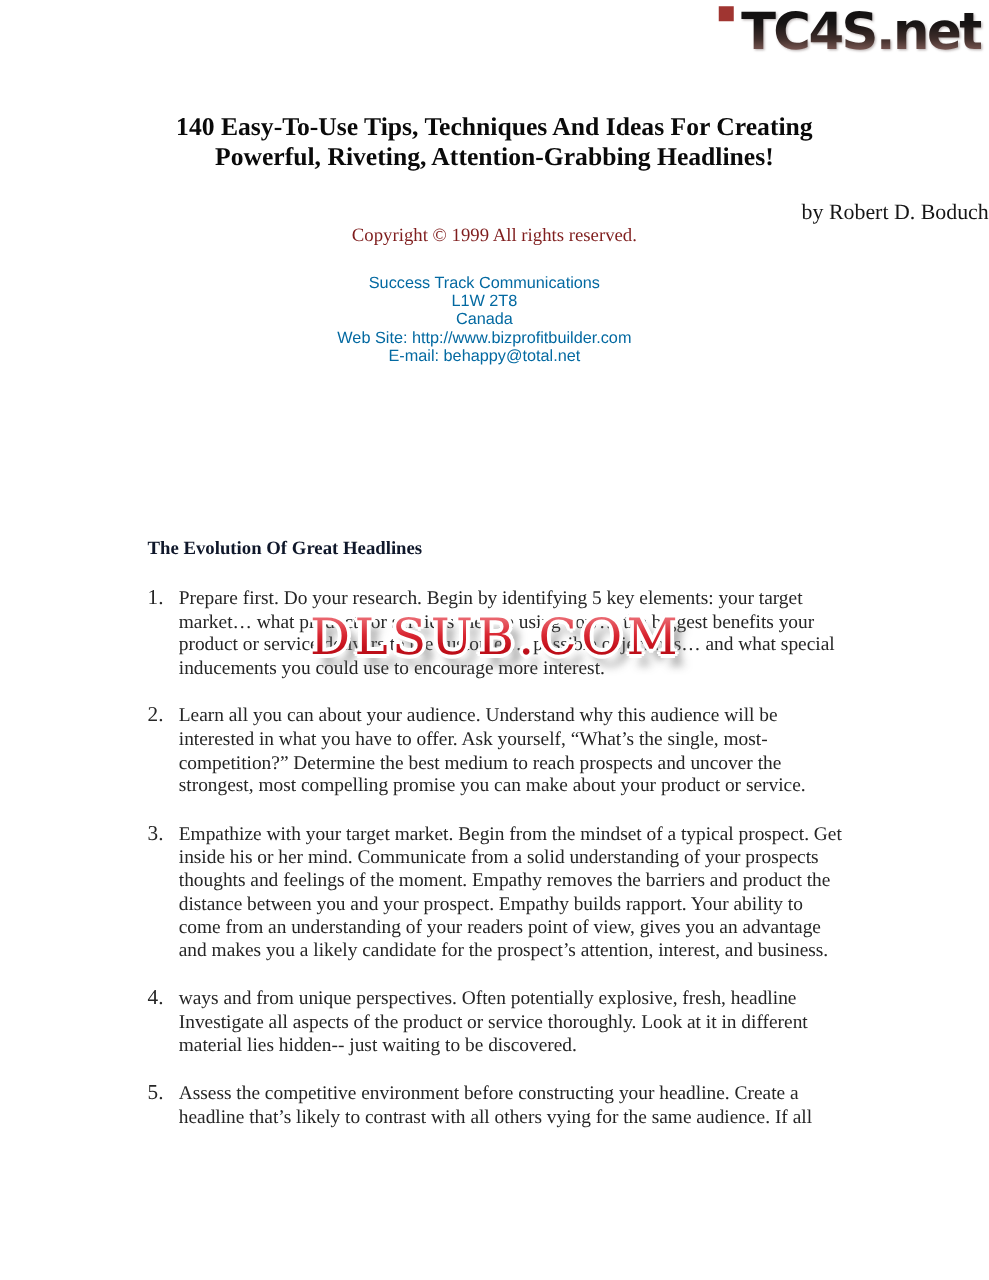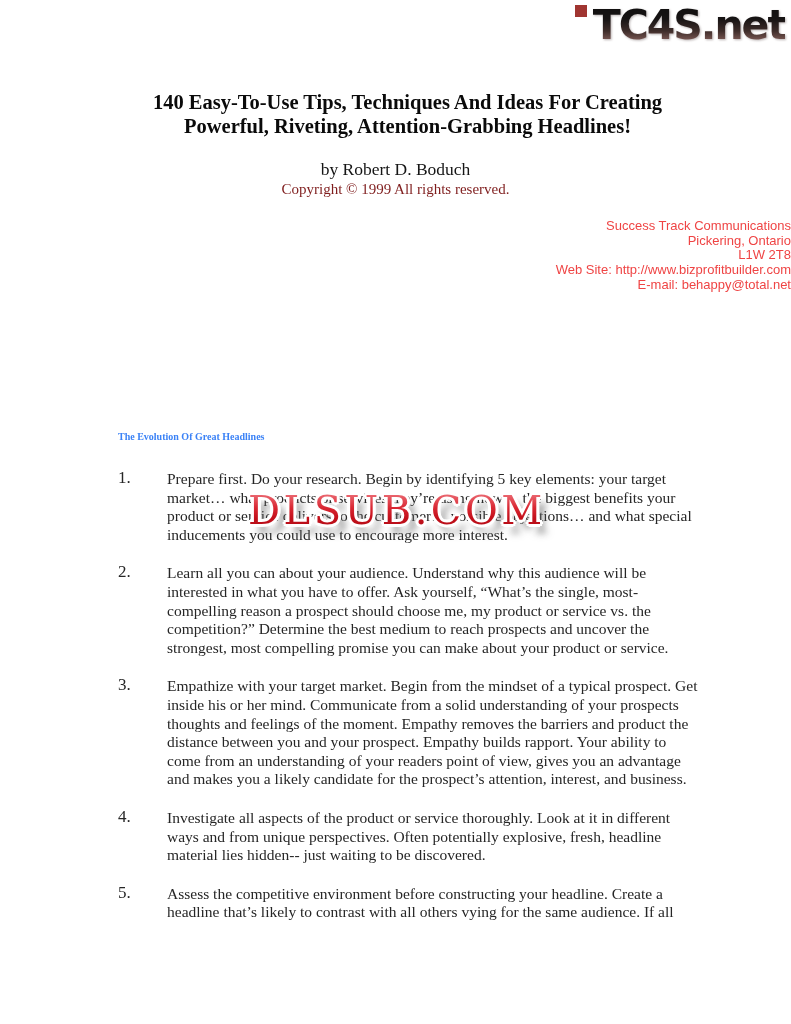--- a/index.html
+++ b/index.html
@@ -24,35 +24,35 @@
       background:linear-gradient(180deg,#0e0e0e 0%,#171414 38%,#3e2d2a 62%,#7d5a55 82%,#a8857f 96%);
       -webkit-background-clip:text; background-clip:text; color:transparent;
     }
   }
 
   
   .title {
     position:absolute; top:91px; left:0; right:0; text-align:center;
     font-weight:bold; font-size:20.5px; line-height:23.5px; color:#0a0a0a;
   }
-  .byline { position:absolute; top:159px; left:0; right:0; text-align:center; font-size:17.5px; color:#161616; }
+  .byline { position:absolute; top:159px; left:0; right:0; text-align:right; font-size:17.5px; color:#161616; }
   .copyright { position:absolute; top:181px; left:0; right:0; text-align:center; font-size:15px; color:#7f1d1d; }
 
   
   .address {
-    position:absolute; top:219px; left:0; right:0; text-align:right;
-    font-family:"Liberation Sans", sans-serif; font-size:13px; line-height:14.7px; color:#ef4444;
+    position:absolute; top:219px; left:0; right:16px; text-align:center;
+    font-family:"Liberation Sans", sans-serif; font-size:13px; line-height:14.7px; color:#0369a1;
   }
 
   
-  .heading { position:absolute; left:118px; top:431px; font-weight:bold; font-size:10px; color:#3b82f6; }
+  .heading { position:absolute; left:118px; top:431px; font-weight:bold; font-size:15px; color:#0f172a; }
   .items { position:absolute; left:118px; top:470px; width:572px; }
   .item { position:relative; padding-left:25px; margin-bottom:20px; font-size:15.5px; line-height:18.6px; color:#262626; }
   .item-number { position:absolute; left:0; top:-1px; font-size:17px; color:#262626; }
-  .tline { display:block; white-space:pre;margin-left:24px; }
+  .tline { display:block; white-space:pre; }
 
   
   .watermark { position:absolute; left:248px; top:484px; width:312px; height:54px; z-index:5; }
   .wm-layer {
     position:absolute; left:0; top:0; white-space:pre;
     font-family:"DejaVu Serif", serif; font-weight:normal;
     font-size:40px; line-height:52px; letter-spacing:3.5px;
   }
   .wm-outline {
     color:#ffffff;
@@ -101,22 +101,22 @@
 
   <div class="title">
       <span class="tline">140 Easy-To-Use Tips, Techniques And Ideas For Creating</span>
       <span class="tline">Powerful, Riveting, Attention-Grabbing Headlines!</span>
     </div>
   <div class="byline">by Robert D. Boduch</div>
   <div class="copyright">Copyright © 1999 All rights reserved.</div>
 
   <div class="address">
       <span class="tline">Success Track Communications</span>
-      <span class="tline">Pickering, Ontario</span>
       <span class="tline">L1W 2T8</span>
+      <span class="tline">Canada</span>
       <span class="tline">Web Site: http://www.bizprofitbuilder.com</span>
       <span class="tline">E-mail: behappy@total.net</span>
     </div>
 
   <div class="heading">The Evolution Of Great Headlines</div>
 
   <div class="items">
     <div class="item">
       <span class="item-number">1.</span>
       <div class="item-text">
@@ -124,41 +124,40 @@
           <span class="tline">market… what products or services they’re using now… the biggest benefits your</span>
           <span class="tline">product or service delivers to the customer… possible objections… and what special</span>
           <span class="tline">inducements you could use to encourage more interest.</span>
         </div>
     </div>
     <div class="item">
       <span class="item-number">2.</span>
       <div class="item-text">
           <span class="tline">Learn all you can about your audience. Understand why this audience will be</span>
           <span class="tline">interested in what you have to offer. Ask yourself, “What’s the single, most-</span>
-          <span class="tline">compelling reason a prospect should choose me, my product or service vs. the</span>
           <span class="tline">competition?” Determine the best medium to reach prospects and uncover the</span>
           <span class="tline">strongest, most compelling promise you can make about your product or service.</span>
         </div>
     </div>
     <div class="item">
       <span class="item-number">3.</span>
       <div class="item-text">
           <span class="tline">Empathize with your target market. Begin from the mindset of a typical prospect. Get</span>
           <span class="tline">inside his or her mind. Communicate from a solid understanding of your prospects</span>
           <span class="tline">thoughts and feelings of the moment. Empathy removes the barriers and product the</span>
           <span class="tline">distance between you and your prospect. Empathy builds rapport. Your ability to</span>
           <span class="tline">come from an understanding of your readers point of view, gives you an advantage</span>
           <span class="tline">and makes you a likely candidate for the prospect’s attention, interest, and business.</span>
         </div>
     </div>
     <div class="item">
       <span class="item-number">4.</span>
       <div class="item-text">
+          <span class="tline">ways and from unique perspectives. Often potentially explosive, fresh, headline</span>
           <span class="tline">Investigate all aspects of the product or service thoroughly. Look at it in different</span>
-          <span class="tline">ways and from unique perspectives. Often potentially explosive, fresh, headline</span>
           <span class="tline">material lies hidden-- just waiting to be discovered.</span>
         </div>
     </div>
     <div class="item">
       <span class="item-number">5.</span>
       <div class="item-text">
           <span class="tline">Assess the competitive environment before constructing your headline. Create a</span>
           <span class="tline">headline that’s likely to contrast with all others vying for the same audience. If all</span>
         </div>
     </div>

